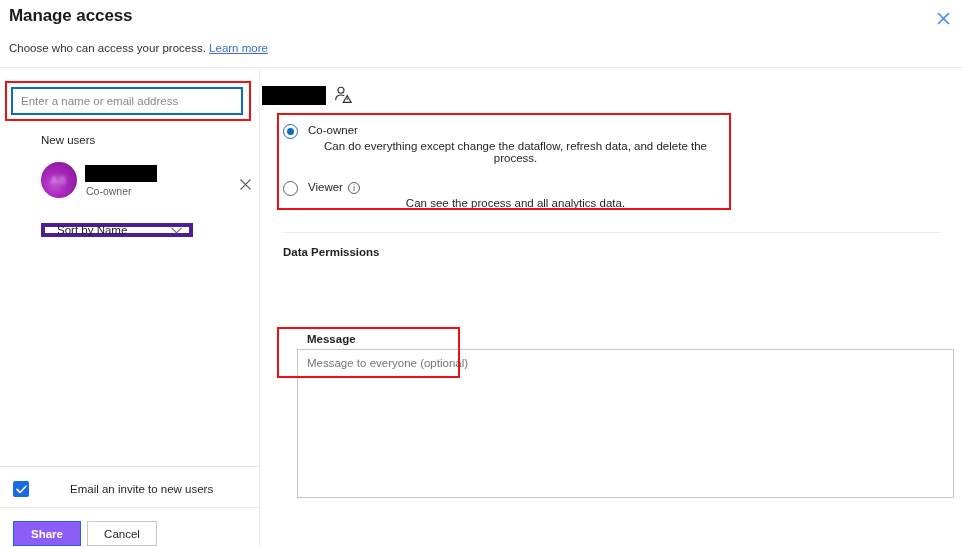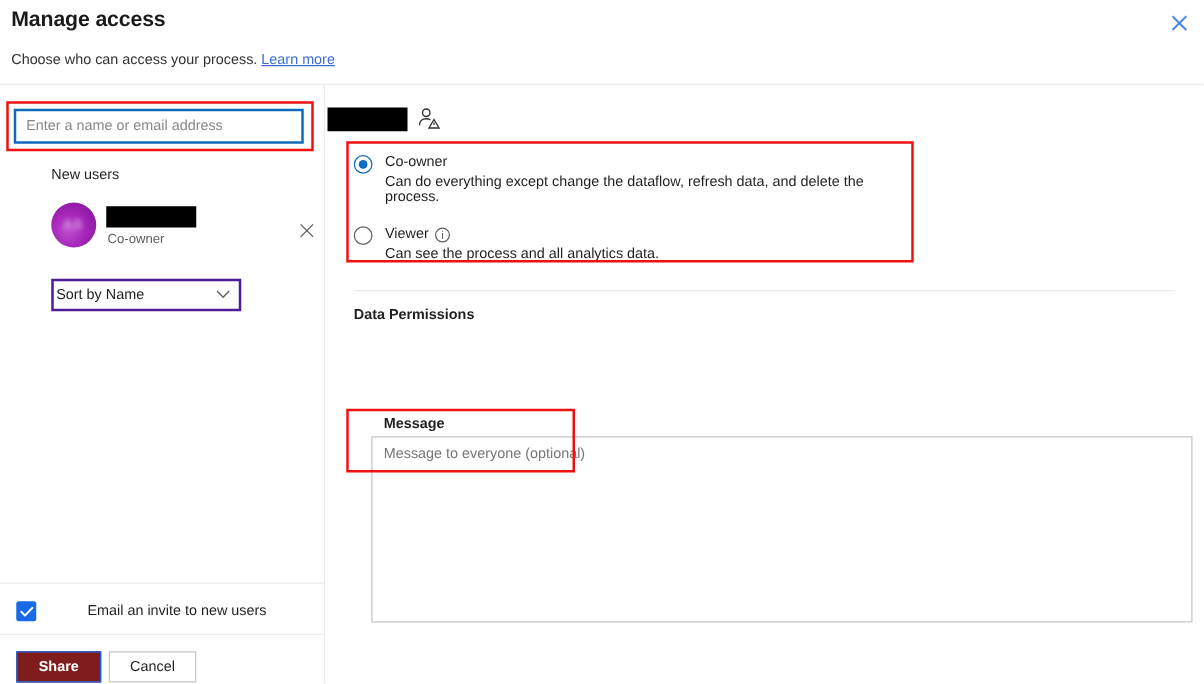--- a/index.html
+++ b/index.html
@@ -82,24 +82,24 @@
     position: absolute; font-size: 10.5px; color: #605e5c;
   }
   .row-x {
     position: absolute; width: 18px; height: 18px; cursor: pointer;
     display: flex; align-items: center; justify-content: center;
     color: #605e5c;
   }
 
   .sortbox {
     position: absolute; left: 41px; top: 223px;
-    width: 152px; height: 26px;
-    border: 2px solid #4c1d95; background: #fff;
+    width: 152px; height: 14px;
+    border: 4px solid #4c1d95; background: #fff;
     display: flex; align-items: center; justify-content: space-between;
-    padding: 0 7px 0 2px; font-size: 11.5px; color: #201f1e; cursor: pointer;
+    padding: 0 7px 0 12px; font-size: 11.5px; color: #201f1e; cursor: pointer;
   }
   .hr-left-1 {
     position: absolute; left: 0; top: 466px; width: 259px; height: 1px; background: #edebe9;
   }
   .hr-left-2 {
     position: absolute; left: 0; top: 507px; width: 259px; height: 1px; background: #edebe9;
   }
   .cbx-row {
     position: absolute; left: 13px; top: 481px;
     display: flex; align-items: center; gap: 9px; cursor: pointer;
@@ -111,21 +111,21 @@
   .cbx svg { display: block; }
   .cbx-lbl { font-size: 11.5px; color: #201f1e; padding-left: 32px; }
 
   .btn {
     position: absolute; height: 25px; font-size: 11.5px;
     display: flex; align-items: center; justify-content: center; cursor: pointer;
     font-family: "Liberation Sans", sans-serif;
   }
   .btn-primary {
     left: 13px; top: 521px; width: 68px;
-    background: #7f1d1d; color: #ffffff; border: 1px solid #1668e3; font-weight: bold;
+    background: #8b5cf6; color: #ffffff; border: 1px solid #1668e3; font-weight: bold;
   }
   .btn-secondary {
     left: 87px; top: 521px; width: 70px;
     background: #ffffff; color: #201f1e; border: 1px solid #c8c6c4;
   }
 
   
   .rp { position: absolute; }
   #rp-name-redact { left: 262px; top: 86px; width: 64px; height: 19px; }
   #rp-person-icon { left: 333px; top: 85px; width: 20px; height: 20px; }
@@ -140,21 +140,21 @@
   .radio-outer.sel { border: 1px solid #0f6cbd; }
   .radio-dot {
     position: absolute; left: 3px; top: 3px; width: 7px; height: 7px;
     border-radius: 50%; background: #0f6cbd;
   }
   .radio-main {
     margin-left: 25px; font-size: 11.5px; color: #201f1e;
     display: flex; align-items: center; gap: 5px; line-height: 15px;
   }
   .radio-desc {
-    margin-left: 25px; margin-top: 2px; font-size: 11.5px; color: #201f1e;
+    margin-left: 25px; margin-top: 2px; font-size: 11.5px; color: #201f1e; text-align: center;
   }
   .info-i {
     width: 12px; height: 12px; border-radius: 50%;
     border: 1px solid #605e5c; color: #605e5c;
     font-size: 9px; line-height: 10px; text-align: center; cursor: pointer;
     display: inline-block;
   }
 
   .hr-right {
     position: absolute; left: 283px; top: 232px; width: 657px; height: 1px; background: #edebe9;

